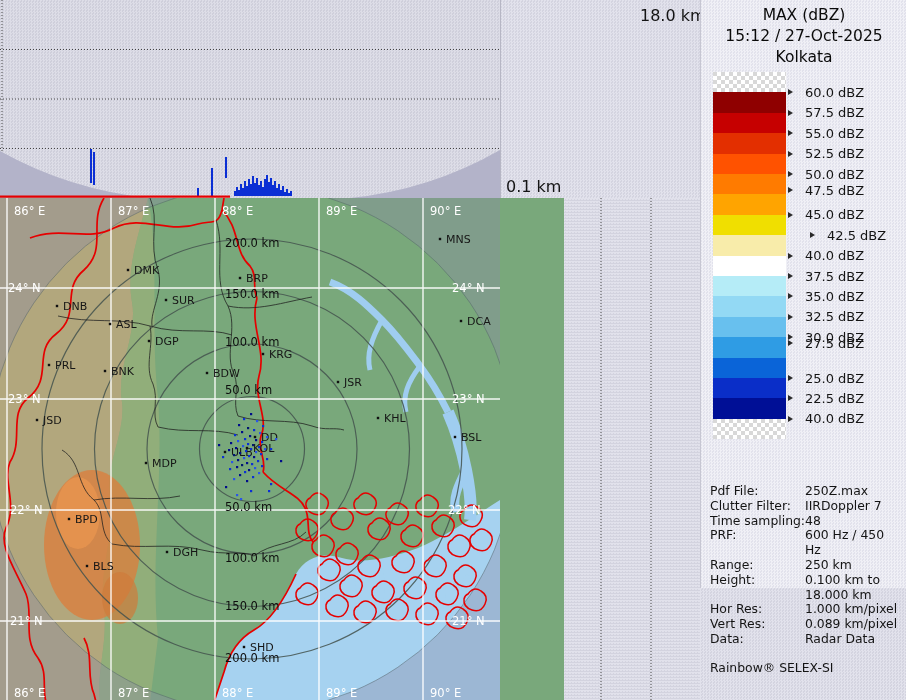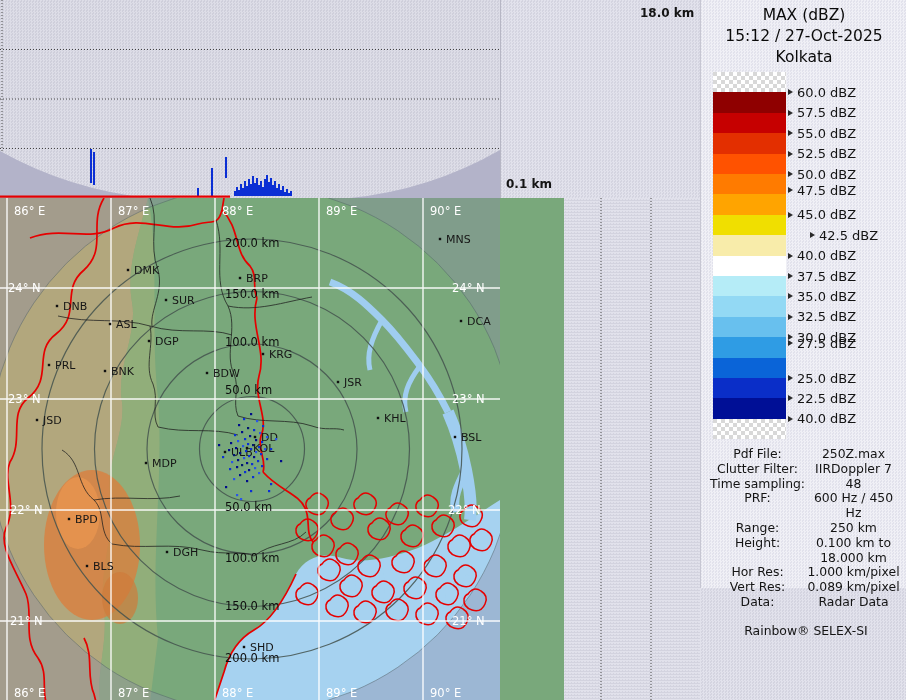--- a/index.html
+++ b/index.html
@@ -12,34 +12,34 @@
   #top-panel{left:0;top:0;width:500px;height:198px;border-right:1px solid #b6b6c4;
     background-image:conic-gradient(#dddde7 25%,#cfcfdb 0 50%,#dddde7 0 75%,#cfcfdb 0);
     background-size:3px 3px;}
   #side-panel{left:500px;top:198px;width:200px;height:502px;
     background-image:conic-gradient(#e1e1eb 25%,#d3d3df 0 75%,#e1e1eb 0);
     background-size:3px 3px;}
   #map-panel{left:0;top:198px;width:564px;height:502px;overflow:hidden;background:#79a87b;}
   #legend-panel{left:700px;top:0;width:206px;height:588px;border-left:1px solid #c6c6d2;
     background-image:conic-gradient(#f0f0f6 25%,#e2e2ec 0 50%,#f0f0f6 0 75%,#e2e2ec 0);
     background-size:3px 3px;}
-  .axis-label{position:absolute;font-size:12px;color:#141414;font-weight:bold;}
+  .axis-label{position:absolute;font-size:16px;color:#141414;}
   #max-height-label{left:640px;top:6px;}
   #min-height-label{left:506px;top:177px;}
   #legend-header{position:absolute;top:5px;left:0;width:206px;text-align:center;
     font-size:15.5px;line-height:21px;color:#0a0a0a;}
   .legend-band{position:absolute;left:12px;width:73px;}
   .checker{background-image:conic-gradient(#ffffff 25%,#d8d8d8 0 50%,#ffffff 0 75%,#d8d8d8 0);
     background-size:8px 8px;}
   .legend-label{position:absolute;left:87px;height:16px;display:flex;align-items:center;
-    gap:4px;font-size:13px;color:#141414;white-space:nowrap;}
+    gap:12px;font-size:13px;color:#141414;white-space:nowrap;}
   .tri{width:0;height:0;border-left:5px solid #2a2a2a;border-top:3.5px solid transparent;
     border-bottom:3.5px solid transparent;flex:0 0 auto;}
-  #metadata{position:absolute;left:9px;top:447px;width:192px;font-size:12.4px;
-    color:#141414;line-height:14.8px;text-align:center;}
+  #metadata{position:absolute;left:9px;top:484px;width:192px;font-size:12.4px;
+    color:#141414;line-height:14.8px;}
   .meta-row{display:grid;grid-template-columns:95px 1fr;}
   .meta-label{white-space:nowrap;}
   #meta-footer{margin-top:14px;}
   svg text{font-family:"DejaVu Sans",sans-serif;}
   text.city{font-size:11px;fill:#161616;}
   text.ring{font-size:11.5px;fill:#0d0d0d;}
   text.geo{font-size:11.5px;fill:#ffffff;}
 </style>
 </head>
 <body>

